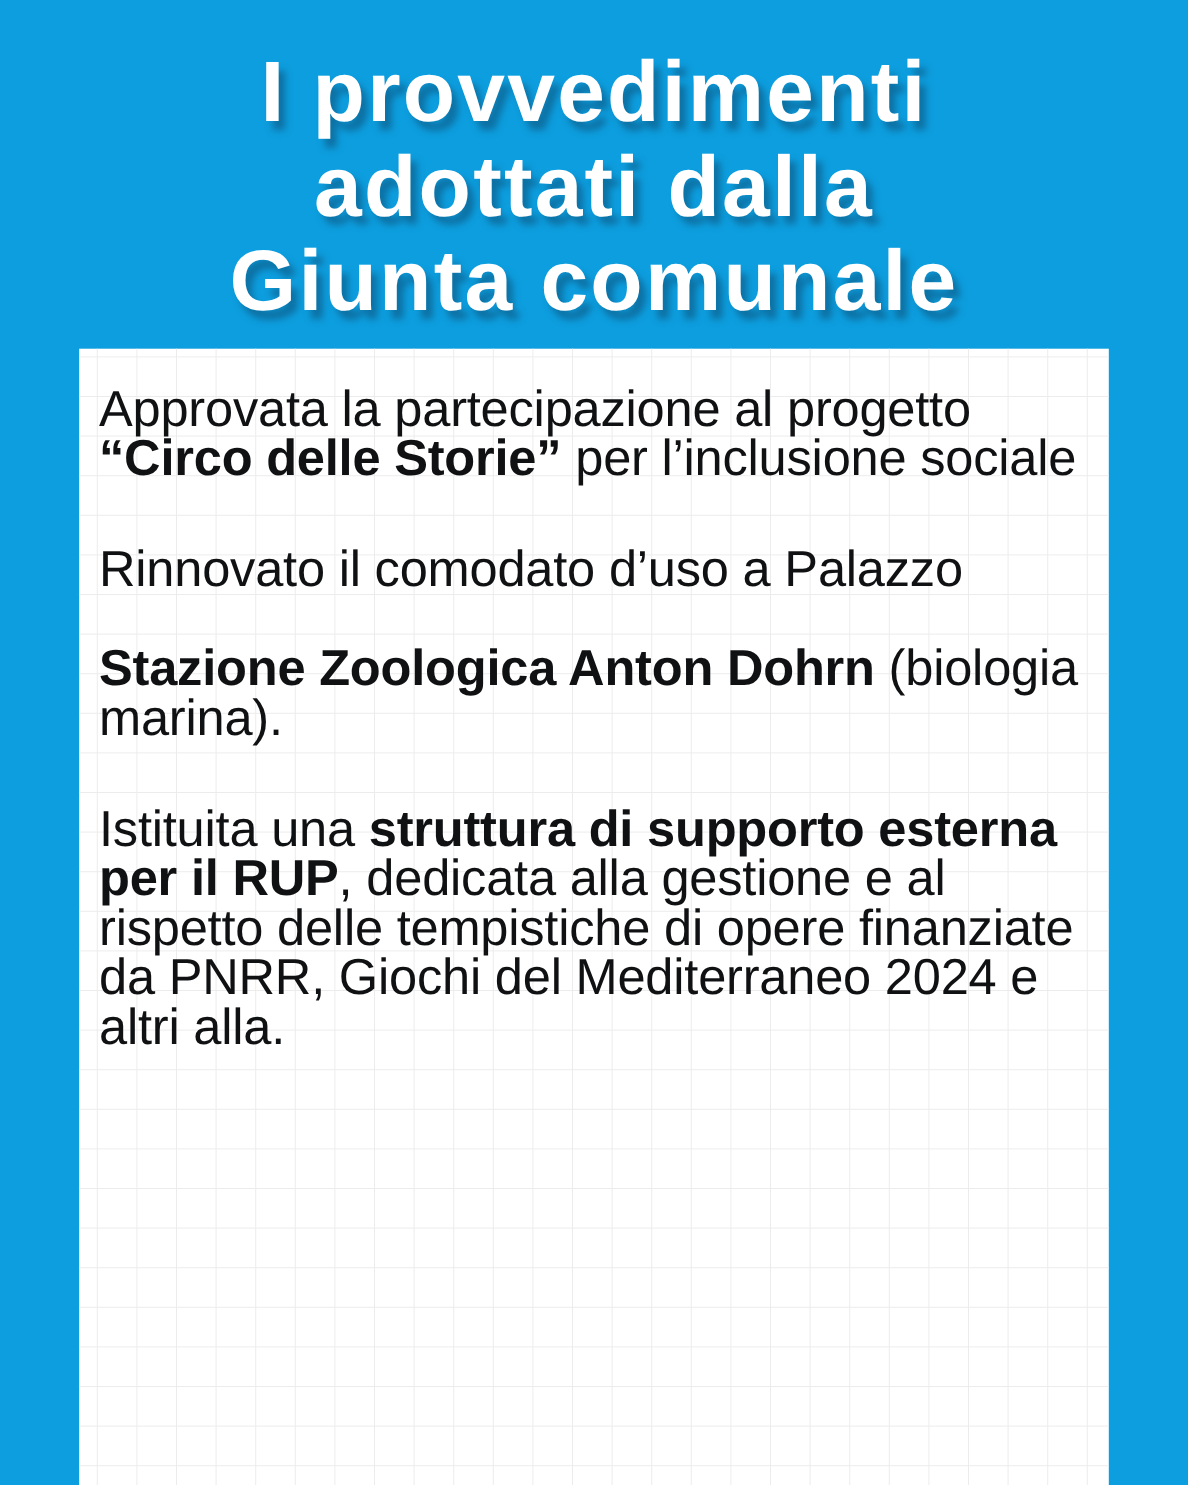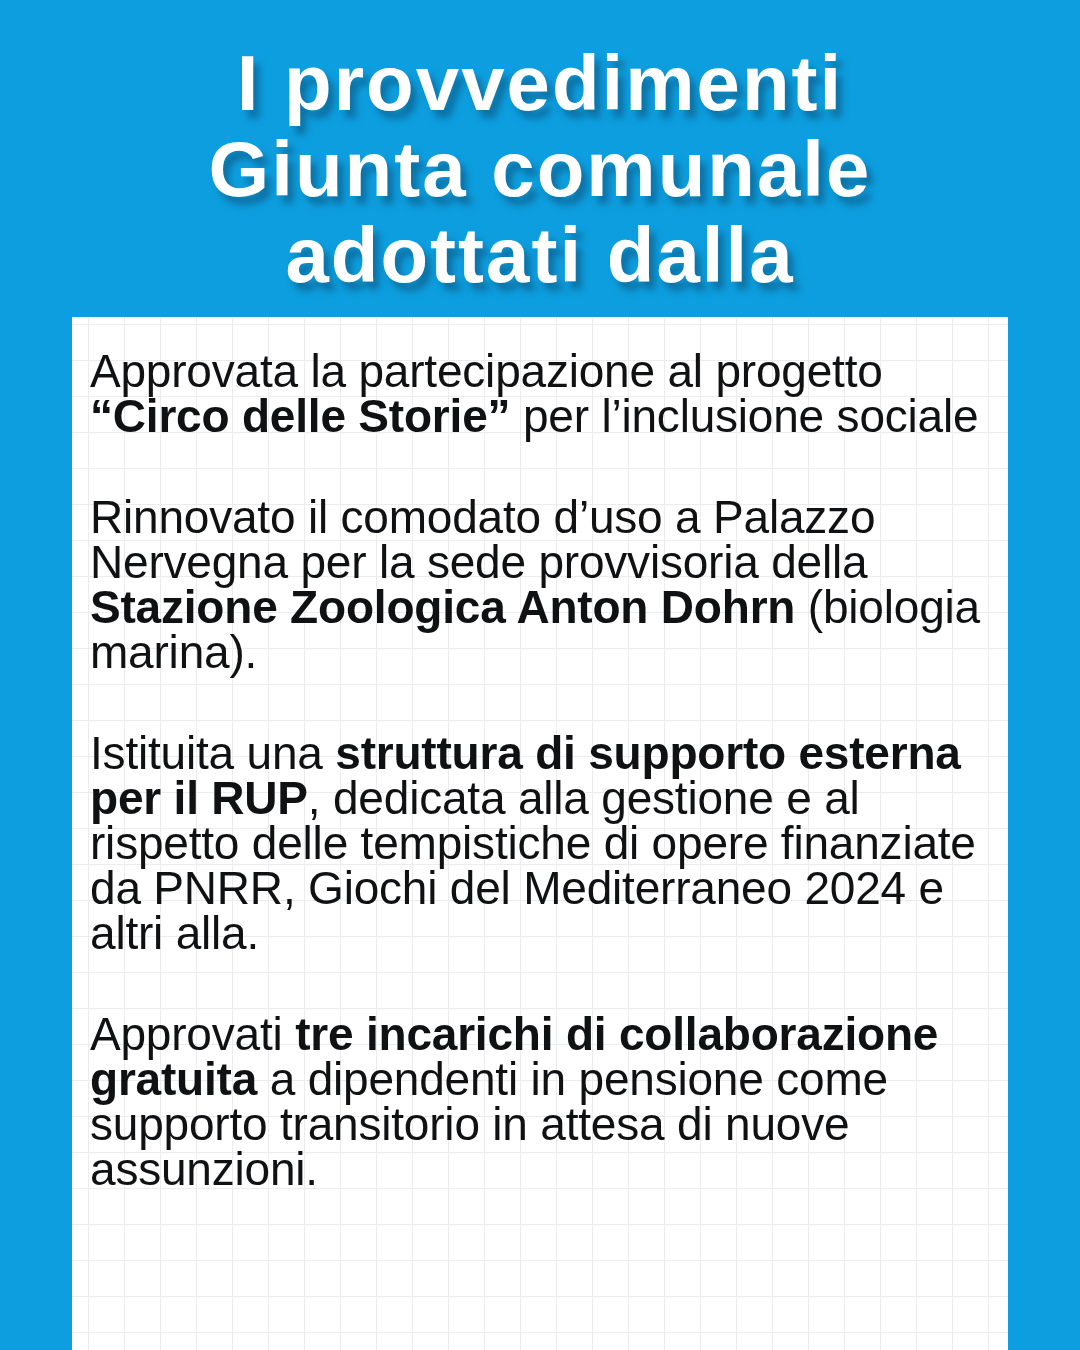--- a/index.html
+++ b/index.html
@@ -49,25 +49,24 @@
   }
   .para strong{font-weight:700;}
 </style>
 </head>
 <body>
 
 <div class="page">
 
   <h1 class="title">
     <span class="t-line">I provvedimenti</span>
+    <span class="t-line">adottati dalla</span>
     <span class="t-line">Giunta comunale</span>
-    <span class="t-line">adottati dalla</span>
   </h1>
 
   <div class="card">
 
   <p class="para"><span>Approvata la partecipazione al progetto</span><br><strong>“Circo delle Storie”</strong><span> per l’inclusione sociale</span><br></p>
-      <p class="para"><span>Rinnovato il comodato d’uso a Palazzo</span><br><span>Nervegna per la sede provvisoria della</span><br><strong>Stazione Zoologica Anton Dohrn</strong><span> (biologia</span><br><span>marina).</span></p>
+      <p class="para"><span>Rinnovato il comodato d’uso a Palazzo</span><br><br><strong>Stazione Zoologica Anton Dohrn</strong><span> (biologia</span><br><span>marina).</span></p>
       <p class="para"><span>Istituita una </span><strong>struttura di supporto esterna</strong><br><strong>per il RUP</strong><span>, dedicata alla gestione e al</span><br><span>rispetto delle tempistiche di opere finanziate</span><br><span>da PNRR, Giochi del Mediterraneo 2024 e</span><br><span>altri alla.</span></p>
-      <p class="para"><span>Approvati </span><strong>tre incarichi di collaborazione</strong><br><strong>gratuita</strong><span> a dipendenti in pensione come</span><br><span>supporto transitorio in attesa di nuove</span><br><span>assunzioni.</span></p>
     </div>
 
 </div>
 
 </body></html>

